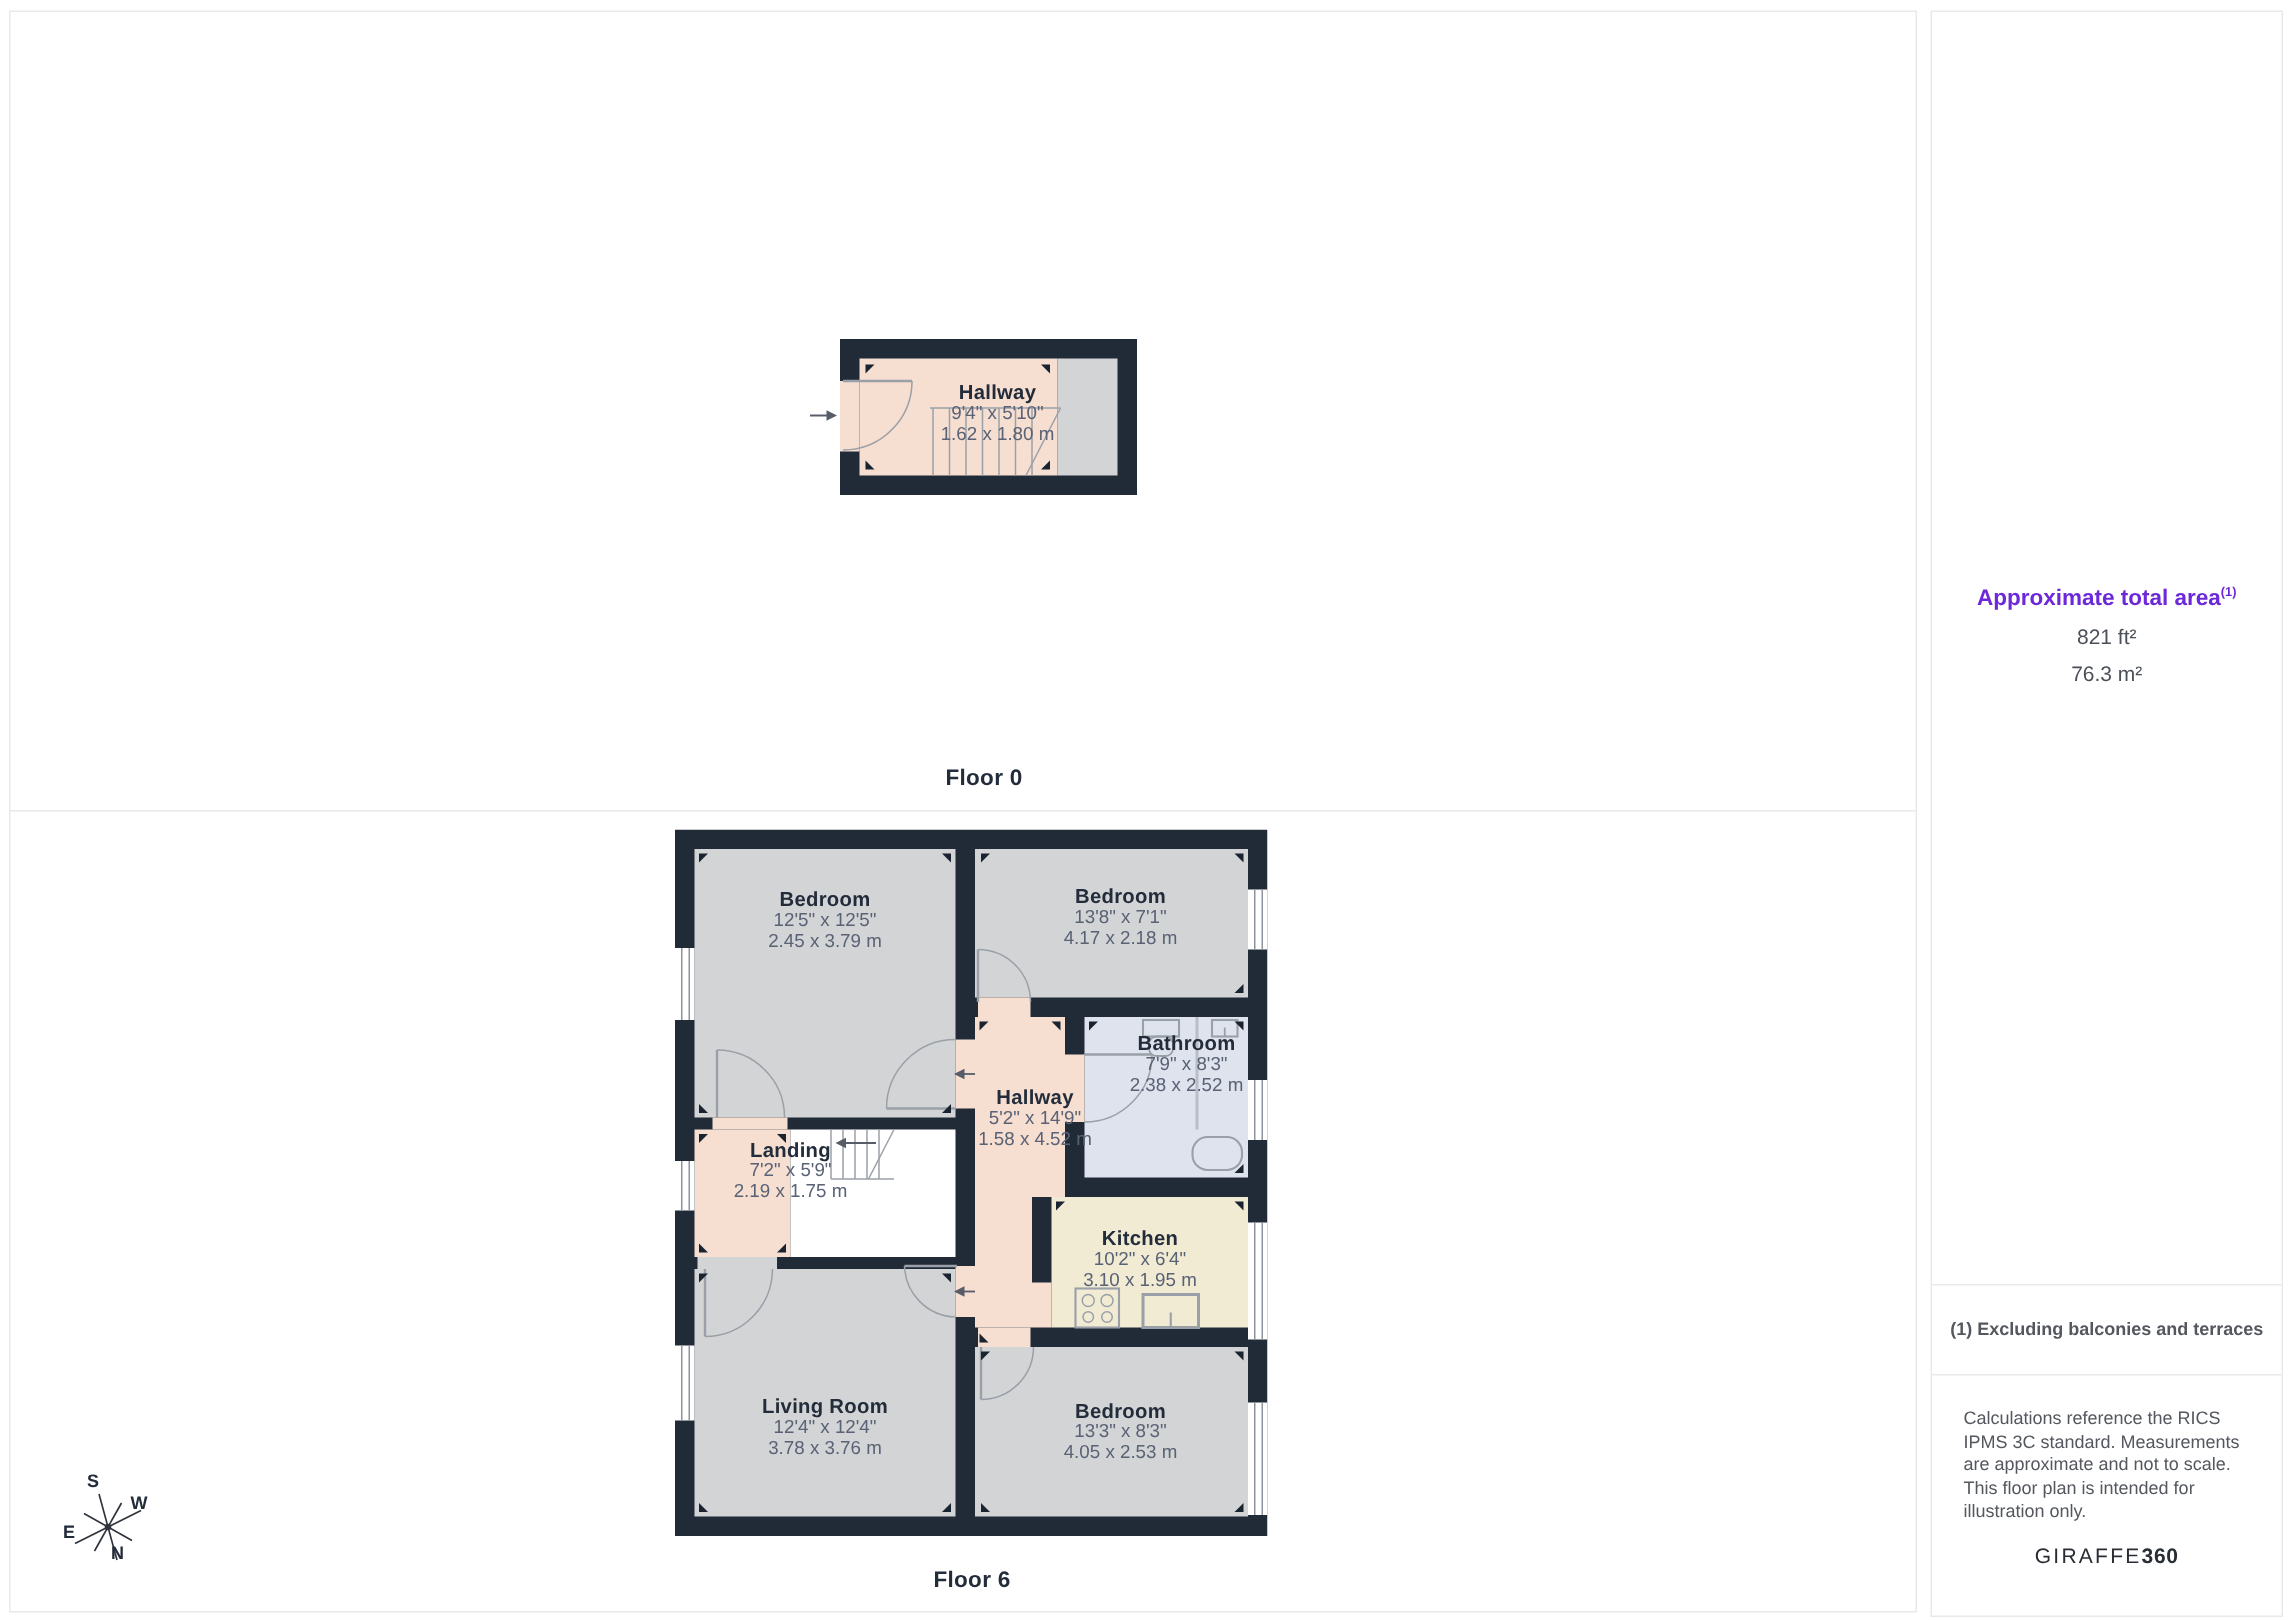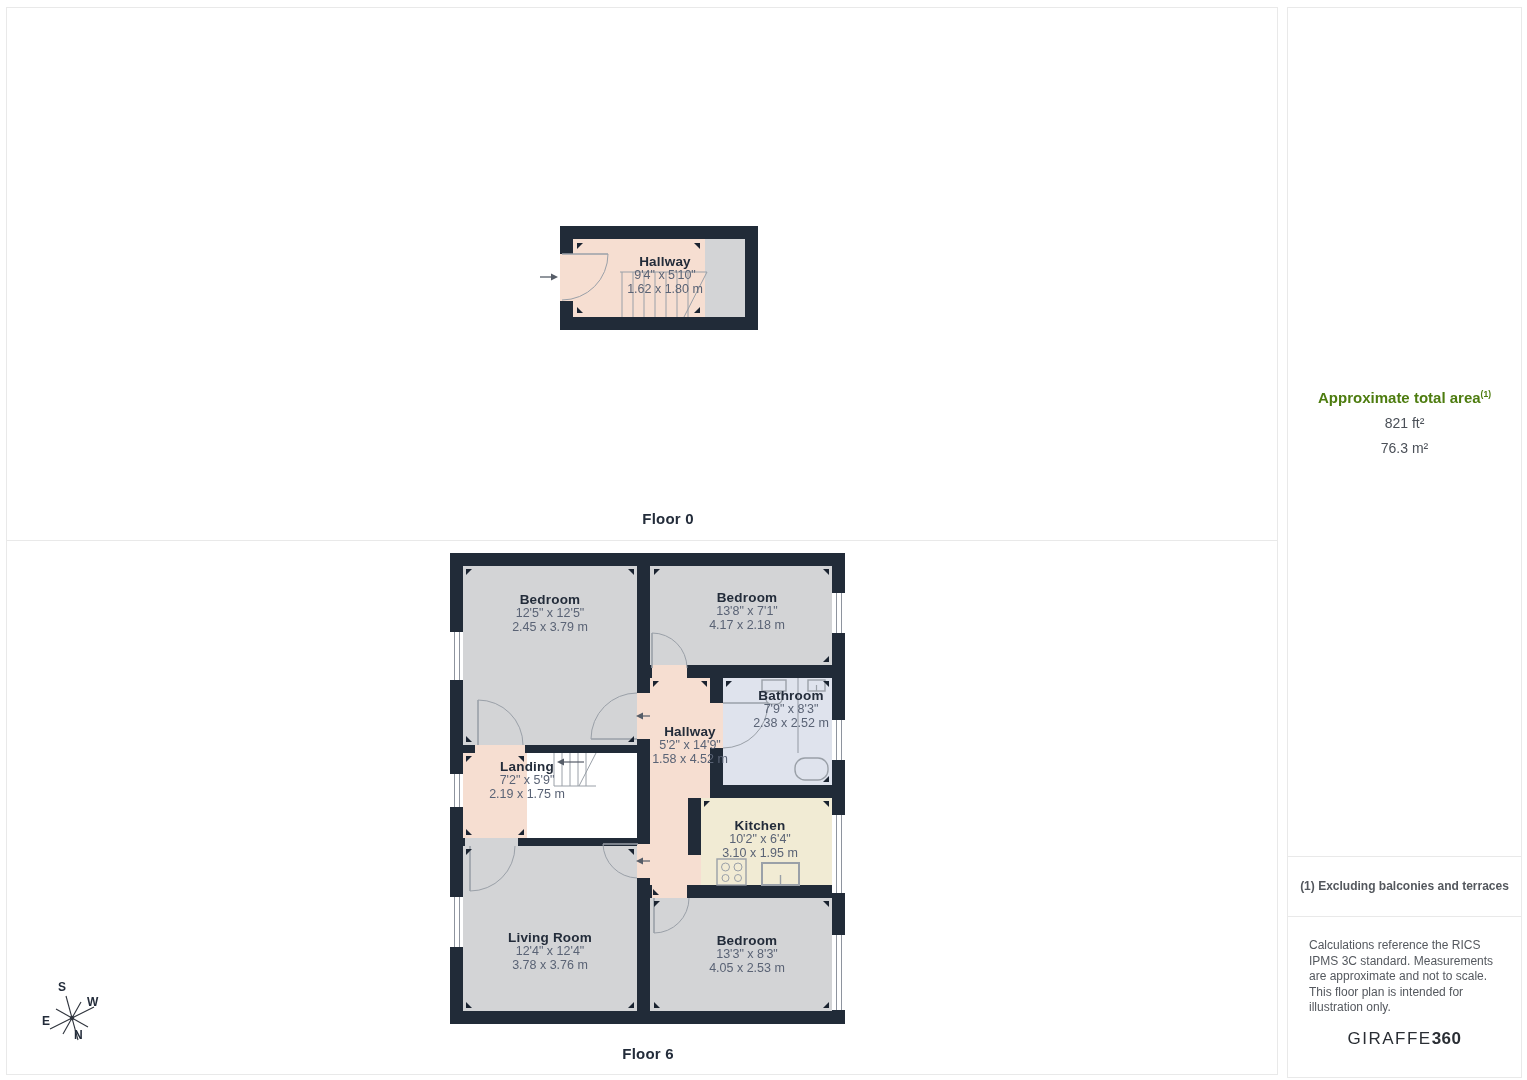--- a/index.html
+++ b/index.html
@@ -20,29 +20,29 @@
   .room-label{position:absolute;width:170px;text-align:center;pointer-events:none;}
   .room-name{font-size:13.5px;font-weight:bold;color:#232c3a;line-height:15px;letter-spacing:.2px;}
   .room-dim{font-size:12.5px;color:#5a6375;line-height:13.5px;}
 
   
   .panel{position:absolute;left:1287px;top:7px;width:233px;height:1069px;
          border:1px solid #e9e9e9;background:#fff;}
   .panel .sect-divider1{position:absolute;left:0;right:0;top:848px;height:1px;background:#e9e9e9;}
   .panel .sect-divider2{position:absolute;left:0;right:0;top:908px;height:1px;background:#e9e9e9;}
   .area-block{position:absolute;left:0;right:0;top:381px;text-align:center;}
-  .area-title{font-size:15px;font-weight:bold;color:#4d7c0f;text-align:center;}
+  .area-title{font-size:15px;font-weight:bold;color:#6d28d9;text-align:center;}
   .area-title sup{font-size:8.5px;font-weight:bold;}
   .area-val{font-size:14px;color:#4b5058;margin-top:9px;}
   .footnote{position:absolute;left:10px;right:10px;top:871px;text-align:center;
             font-size:12px;color:#54585e;font-weight:bold;}
   .disclaimer{position:absolute;left:21px;right:21px;top:930px;
               font-size:12px;color:#54585e;line-height:15.5px;}
   .brand{position:absolute;left:0;right:0;top:1021px;text-align:center;
-         font-size:17px;color:#2a2e34;}
+         font-size:14px;color:#2a2e34;}
   .brand .b-reg{letter-spacing:1.5px;}
   .brand .b-bold{font-weight:bold;letter-spacing:.5px;}
 
   .compass-letter{position:absolute;font-size:12px;font-weight:bold;color:#232c3a;}
 </style>
 </head>
 <body>
 
 <div class="box" style="left:6px;top:7px;width:1270px;height:1066px;"></div>
 <div class="hline" style="left:6px;top:540px;width:1271px;"></div>
@@ -82,21 +82,21 @@
   <use href="#tk" transform="translate(140,87) rotate(180)"></use>
   <use href="#tk" transform="translate(17,87) rotate(270)"></use>
 </svg>
 
 <div class="room-label" style="left:580px;top:254px;">
   <div class="room-name">Hallway</div>
   <div class="room-dim">9'4" x 5'10"</div>
   <div class="room-dim">1.62 x 1.80 m</div>
 </div>
 
-<div class="floor-label" style="left:568px;top:510px;">Floor 0</div>
+<div class="floor-label" style="left:556px;top:510px;">Floor 0</div>
 
 <svg class="plan-svg" style="left:450px;top:553px;" width="395" height="471" viewBox="0 0 395 471">
 
   <rect x="0" y="0" width="395" height="471" fill="#212b38"></rect>
 
   <rect x="13" y="13" width="174" height="179" fill="#d3d4d6"></rect>
   <rect x="200" y="13" width="182" height="99" fill="#d3d4d6"></rect>
   <rect x="200" y="125" width="60" height="120" fill="#f6ded1"></rect>
   <rect x="200" y="245" width="38" height="87" fill="#f6ded1"></rect>
   <rect x="273" y="125" width="109" height="107" fill="#dfe3ed"></rect>

